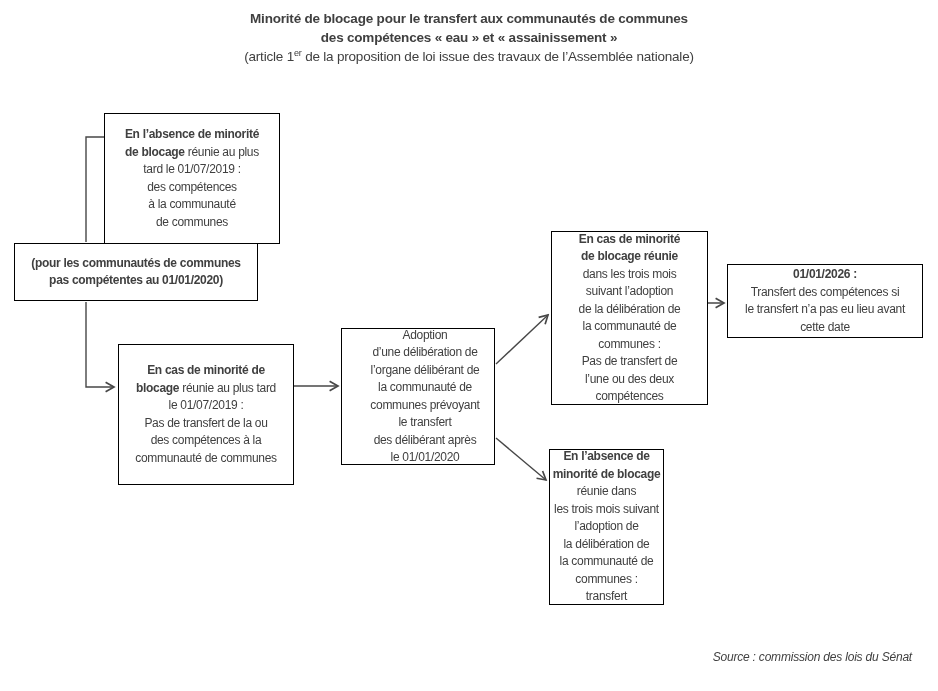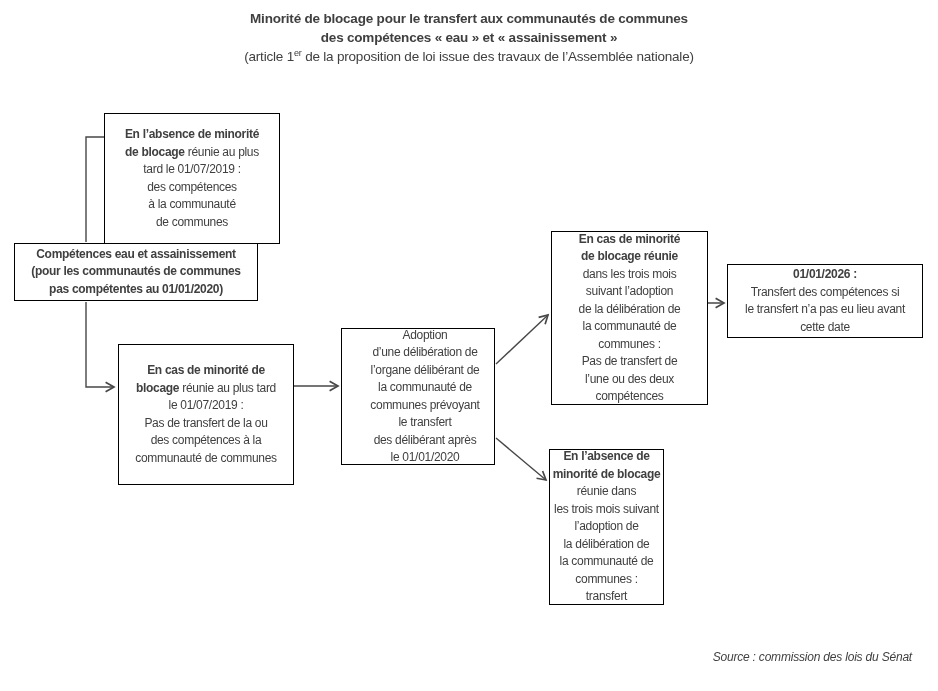--- a/index.html
+++ b/index.html
@@ -66,21 +66,20 @@
   <div class="box b-noblock-before">
       <div class="line"><span class="b">En l’absence de minorité</span></div>
       <div class="line"><span class="b">de blocage</span><span> réunie au plus</span></div>
       <div class="line"><span>tard le 01/07/2019 :</span></div>
       <div class="line"><span>des compétences</span></div>
       <div class="line"><span>à la communauté</span></div>
       <div class="line"><span>de communes</span></div>
     </div>
 
   <div class="box b-start">
-      <div class="line"><span class="b">Compétences eau et assainissement</span></div>
       <div class="line"><span class="b">(pour les communautés de communes</span></div>
       <div class="line"><span class="b">pas compétentes au 01/01/2020)</span></div>
     </div>
 
   <div class="box b-block-before">
       <div class="line"><span class="b">En cas de minorité de</span></div>
       <div class="line"><span class="b">blocage</span><span> réunie au plus tard</span></div>
       <div class="line"><span>le 01/07/2019 :</span></div>
       <div class="line"><span>Pas de transfert de la ou</span></div>
       <div class="line"><span>des compétences à la</span></div>

